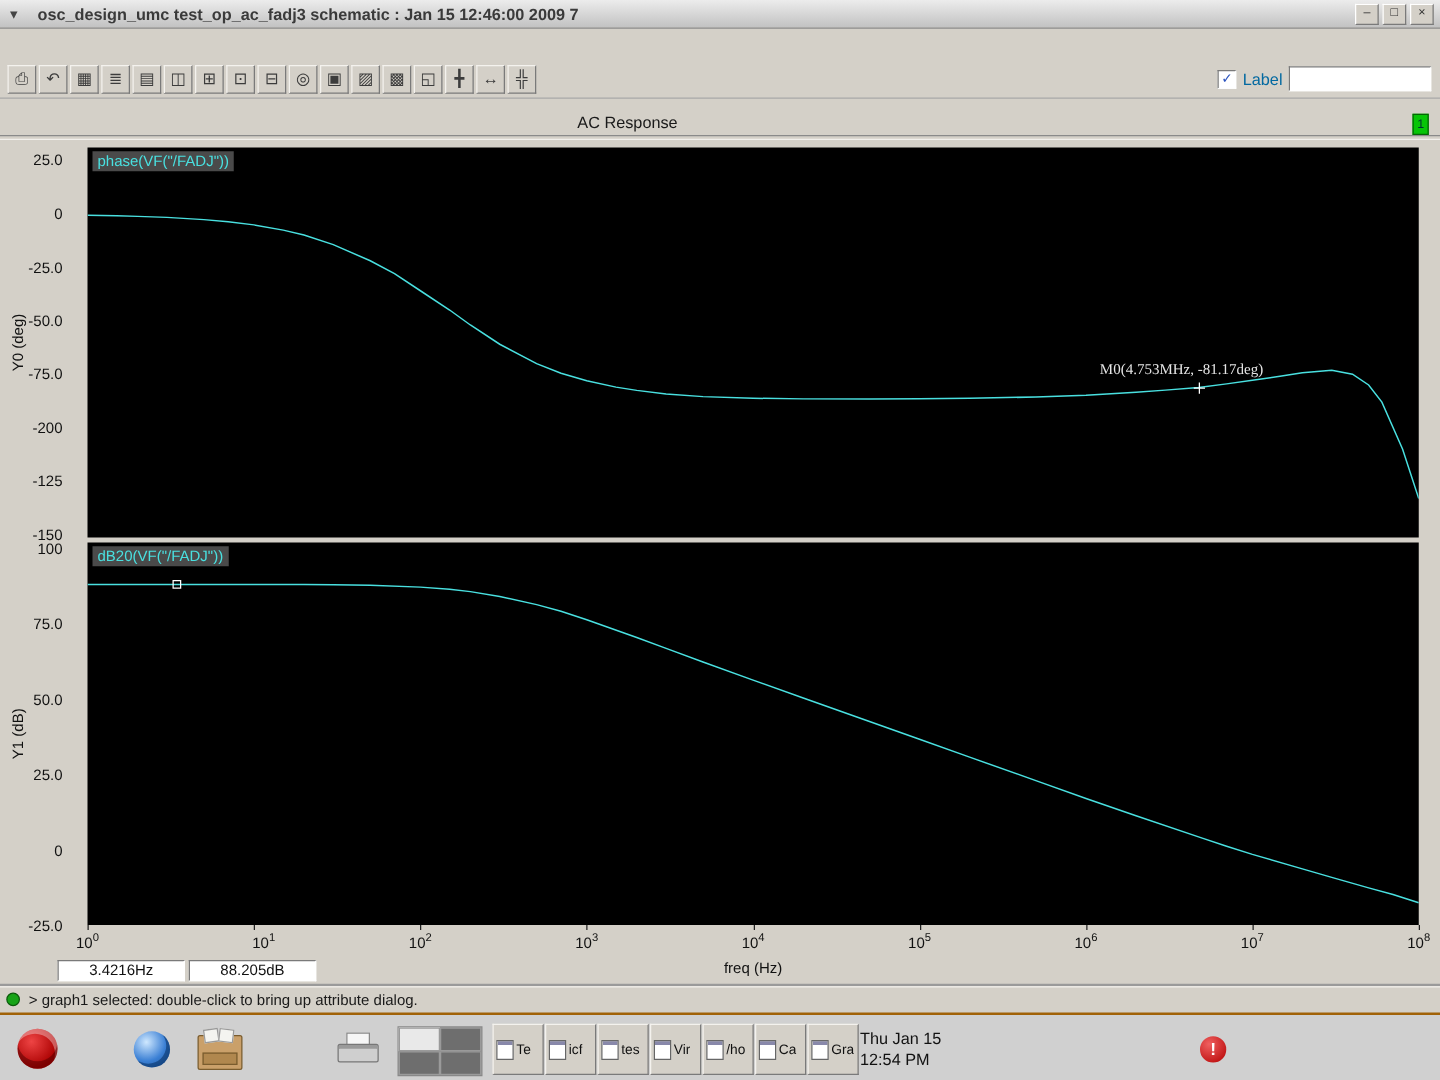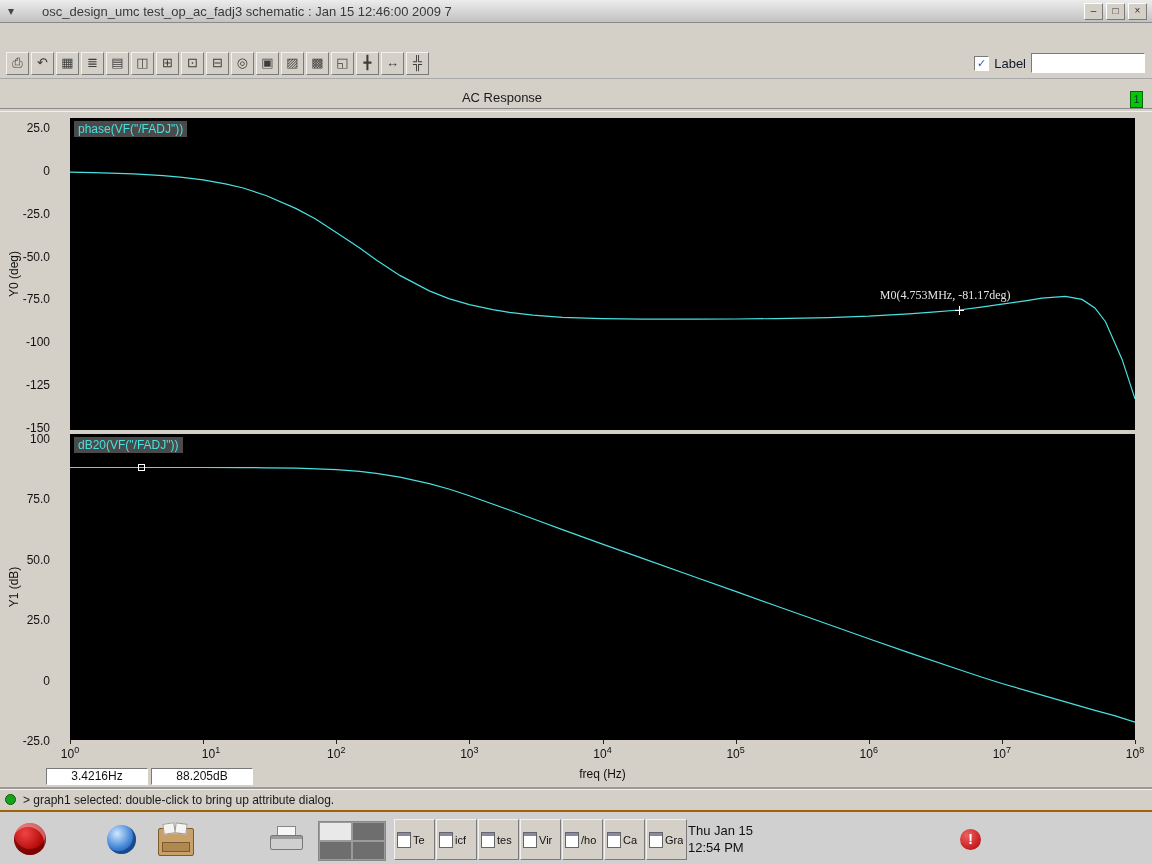--- a/index.html
+++ b/index.html
@@ -4,21 +4,21 @@
 <style>
   html,body{margin:0;padding:0;background:#888;}
   .win{position:relative;width:1152px;height:864px;background:#d4d0c8;overflow:hidden;
        font-family:"Liberation Sans",sans-serif;color:#111;}
 
   
   .titlebar{position:absolute;top:0;left:0;width:1152px;height:22px;
     background:linear-gradient(#ececec,#c2c2c2);border-bottom:1px solid #8a8a8a;
     display:flex;align-items:center;}
   .tb-chev{width:22px;text-align:center;color:#444;font-size:12px;cursor:default;}
-  .tb-title{font-size:13px;font-weight:normal;color:#3a3a3a;margin-left:20px;flex:1;
+  .tb-title{font-size:13px;font-weight:bold;color:#3a3a3a;margin-left:8px;flex:1;
     white-space:nowrap;overflow:hidden;}
   .tb-btns{display:flex;gap:3px;margin-right:5px;}
   .tb-btn{width:17px;height:15px;background:#d4d0c8;border:1px solid;
     border-color:#fff #7a7a7a #7a7a7a #fff;font-size:10px;line-height:14px;
     text-align:center;color:#333;}
 
   
   .menubar{position:absolute;top:22px;left:0;width:1152px;height:26px;
     display:flex;align-items:center;padding-left:8px;box-sizing:border-box;
     border-bottom:1px solid #a8a8a8;}
@@ -28,21 +28,21 @@
   .toolbar{position:absolute;top:48px;left:0;width:1152px;height:30px;
     border-bottom:1px solid #a8a8a8;}
   .tools{position:absolute;left:6px;top:4px;display:flex;gap:2px;}
   .tbtn{width:21px;height:21px;background:#d4d0c8;border:1px solid;
     border-color:#f4f2ee #7a7a7a #7a7a7a #f4f2ee;font-size:13px;line-height:20px;
     text-align:center;color:#3c3c3c;}
   .tool-right{position:absolute;right:7px;top:5px;display:flex;align-items:center;gap:5px;}
   .chk{width:13px;height:13px;background:#fff;border:1px solid;
     border-color:#7a7a7a #fff #fff #7a7a7a;font-size:11px;line-height:12px;
     text-align:center;color:#2a52be;}
-  .chk-label{font-size:13px;color:#0f172a;}
+  .chk-label{font-size:13px;color:#0369a1;}
   .label-input{width:108px;height:16px;background:#fff;border:1px solid;
     border-color:#7a7a7a #fff #fff #7a7a7a;font-size:12px;
     font-family:"Liberation Sans",sans-serif;}
 
   
   .graph-title{position:absolute;top:90px;left:0;width:1004px;text-align:center;
     font-size:13px;color:#1a1a1a;}
   .hline{position:absolute;top:108px;left:0;width:1152px;height:2px;
     border-top:1px solid #8a8a8a;border-bottom:1px solid #f2f0ec;}
   .page-badge{position:absolute;top:91px;right:9px;width:11px;height:15px;
@@ -189,21 +189,21 @@
     <div class="chip">dB20(VF("/FADJ"))</div>
     <div class="sq-marker" id="sqMarker" style="left: 68.1193px; top: 30.4967px;"></div>
   </div>
 
   <div id="ticks">
       <div class="ytick" style="top: 121px;">25.0</div>
       <div class="ytick" style="top: 163.857px;">0</div>
       <div class="ytick" style="top: 206.714px;">-25.0</div>
       <div class="ytick" style="top: 249.571px;">-50.0</div>
       <div class="ytick" style="top: 292.429px;">-75.0</div>
-      <div class="ytick" style="top: 335.286px;">-100</div>
+      <div class="ytick" style="top: 335.286px;">-200</div>
       <div class="ytick" style="top: 378.143px;">-125</div>
       <div class="ytick" style="top: 421px;">-150</div>
       <div class="ytick" style="top: 432px;">100</div>
       <div class="ytick" style="top: 492.4px;">75.0</div>
       <div class="ytick" style="top: 552.8px;">50.0</div>
       <div class="ytick" style="top: 613.2px;">25.0</div>
       <div class="ytick" style="top: 673.6px;">0</div>
       <div class="ytick" style="top: 734px;">-25.0</div>
       <div class="xtick" style="left: 48px;">10<sup>0</sup></div>
       <div class="xtickmark" style="left: 70px;"></div>

